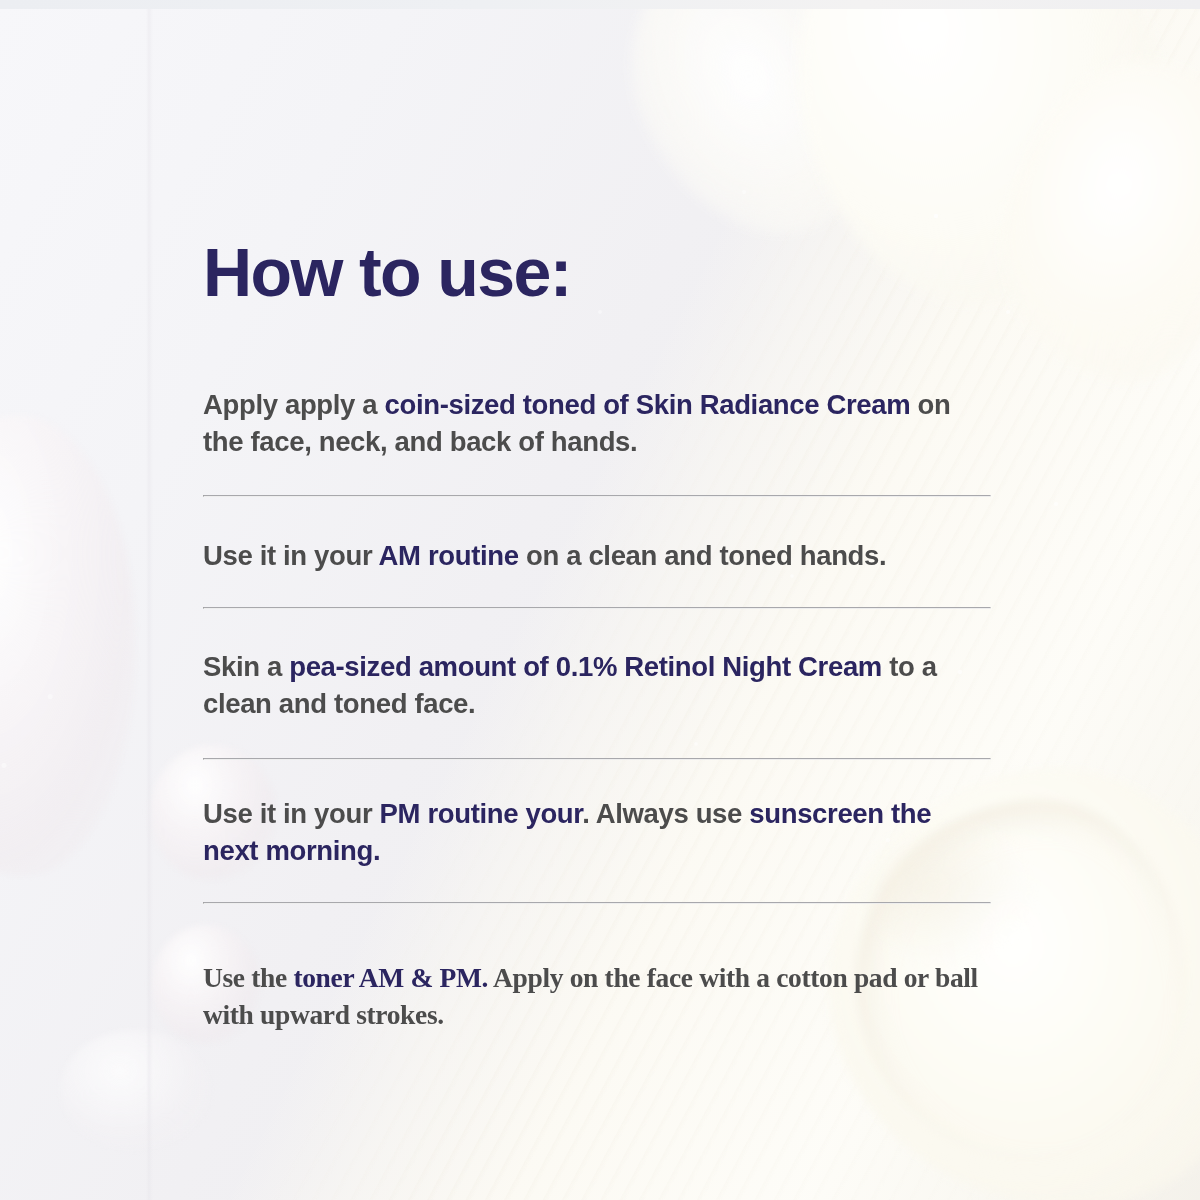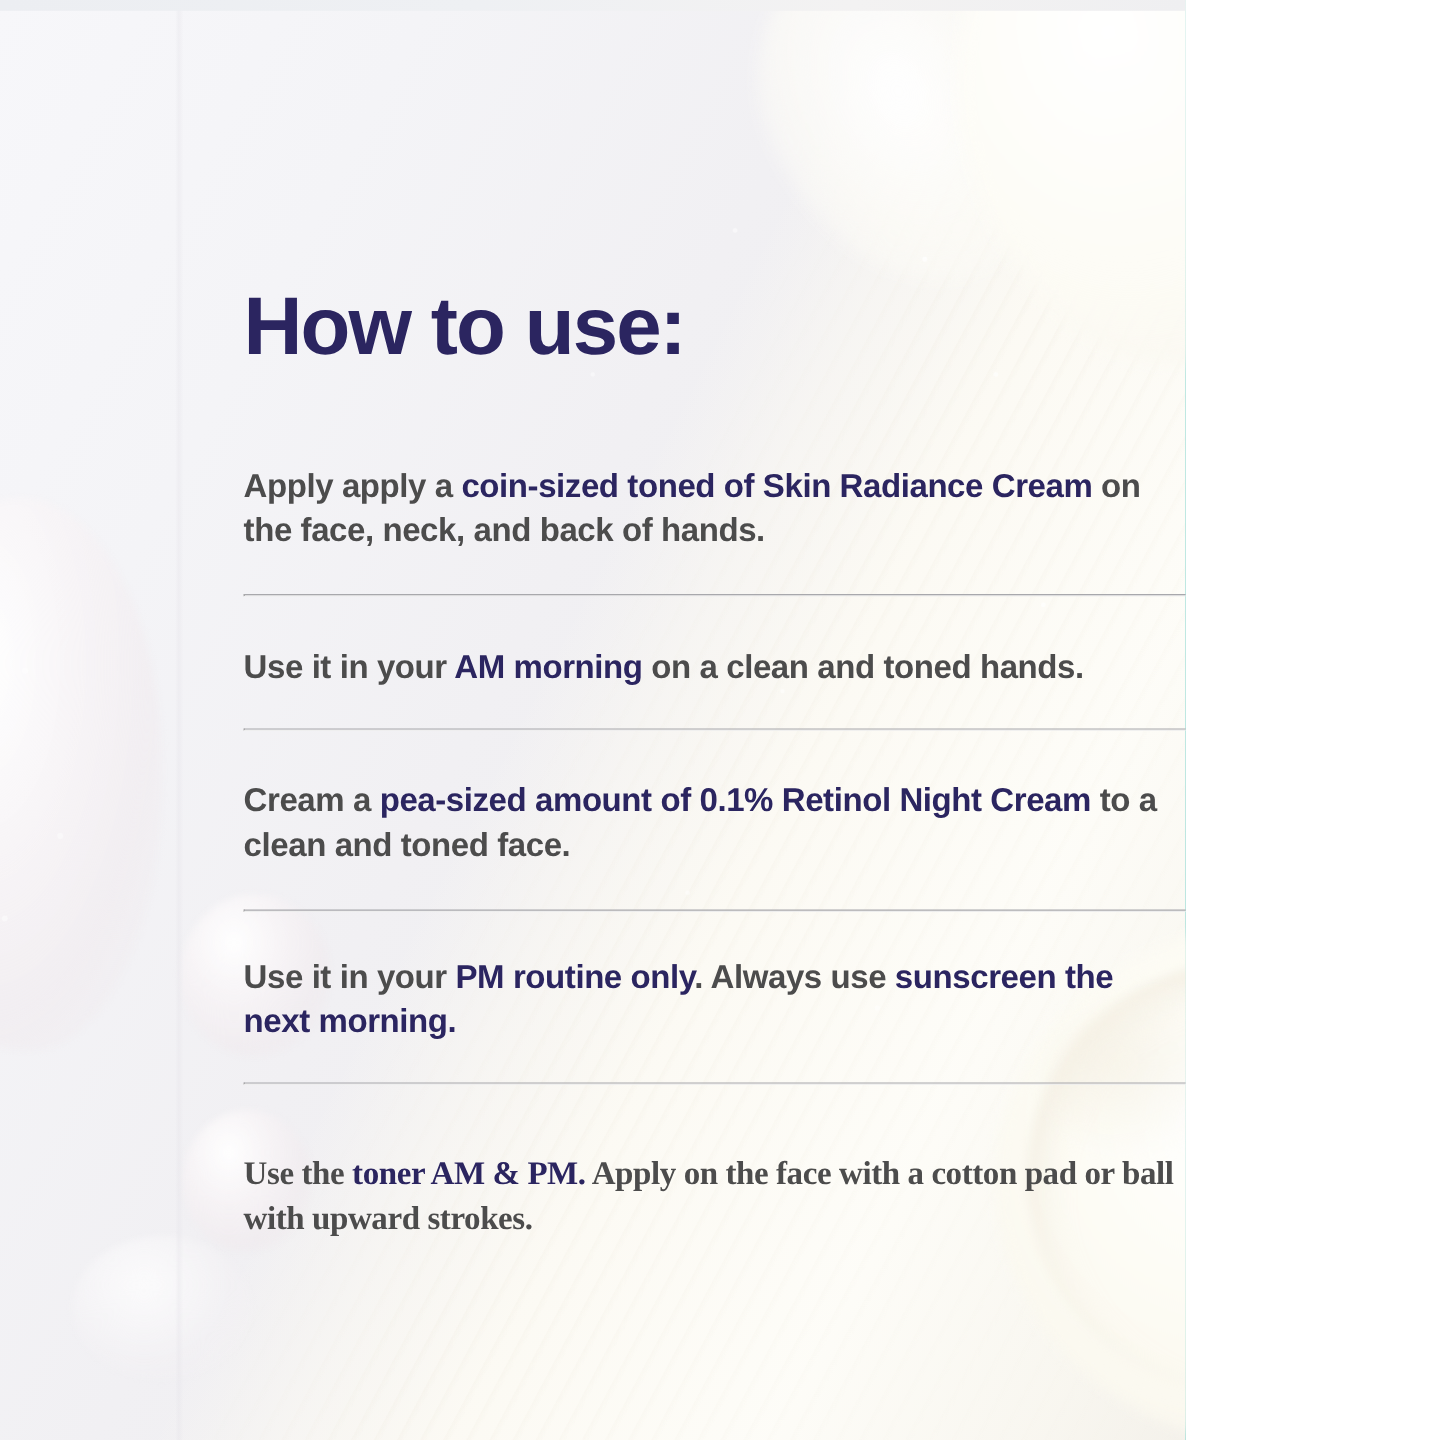--- a/index.html
+++ b/index.html
@@ -3,24 +3,24 @@
 <meta charset="utf-8">
 <style>
   html, body {
     margin: 0;
     padding: 0;
     background: #ffffff;
   }
 
   #canvas {
     position: relative;
-    width: 988px;
+    width: 1200px;
     height: 1200px;
     overflow: hidden;
-    background: #14b8a6;
+    background: #eab308;
     font-family: "Liberation Sans", sans-serif;
   }
 
   
   .bg-layer {
     position: absolute;
     inset: 0;
     pointer-events: none;
   }
 
@@ -287,26 +287,26 @@
 
   <div class="content">
 
     <h1 class="title">How to use:</h1>
 
     <div class="steps">
 
       <p class="step sp-1"><span>Apply apply a </span><span class="hl">coin-sized toned of Skin Radiance Cream</span><span> on the face, neck, and back of hands.</span></p>
       <hr class="divider dv-1">
 
-      <p class="step sp-2"><span>Use it in your </span><span class="hl">AM morning</span><span> on a clean and toned hands.</span></p>
+      <p class="step sp-2"><span>Use it in your </span><span class="hl">AM routine</span><span> on a clean and toned hands.</span></p>
       <hr class="divider dv-2">
 
-      <p class="step sp-3"><span>Cream a </span><span class="hl">pea-sized amount of 0.1% Retinol Night Cream</span><span> to a clean and toned face.</span></p>
+      <p class="step sp-3"><span>Skin a </span><span class="hl">pea-sized amount of 0.1% Retinol Night Cream</span><span> to a clean and toned face.</span></p>
       <hr class="divider dv-3">
 
-      <p class="step sp-4"><span>Use it in your </span><span class="hl">PM routine only</span><span>. Always use </span><span class="hl">sunscreen the next morning.</span></p>
+      <p class="step sp-4"><span>Use it in your </span><span class="hl">PM routine your</span><span>. Always use </span><span class="hl">sunscreen the next morning.</span></p>
       <hr class="divider dv-4">
 
       <p class="step sp-5"><span>Use the </span><span class="hl">toner AM &amp; PM.</span><span> Apply on the face with a cotton pad or ball with upward strokes.</span></p>
 
     </div>
   </div>
 </div>
 
 </body></html>

